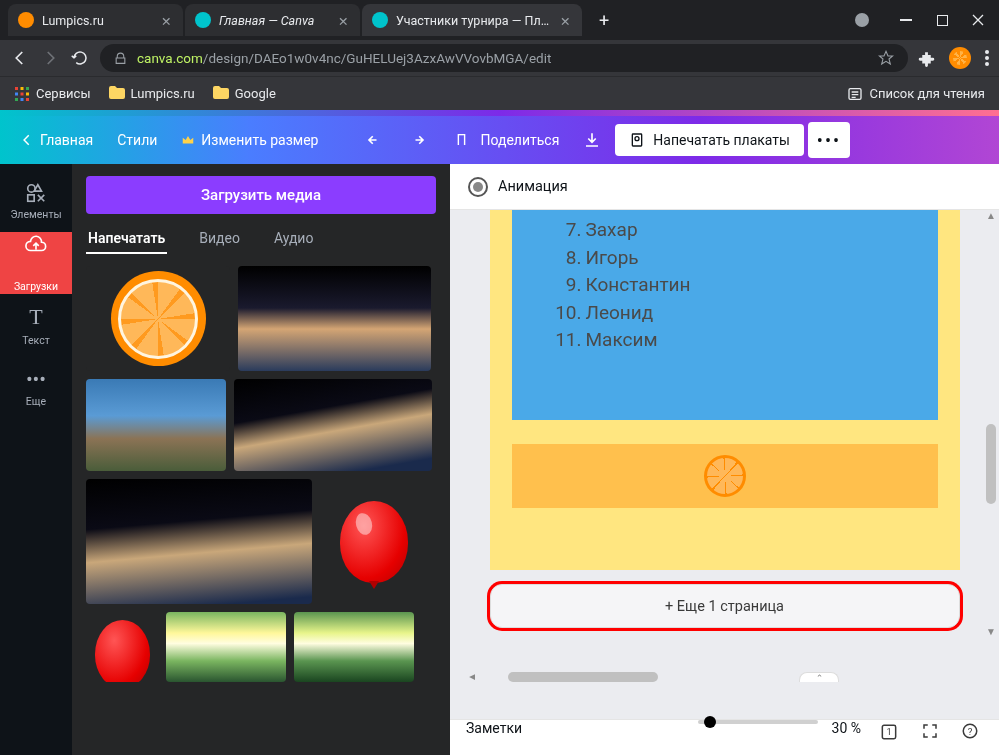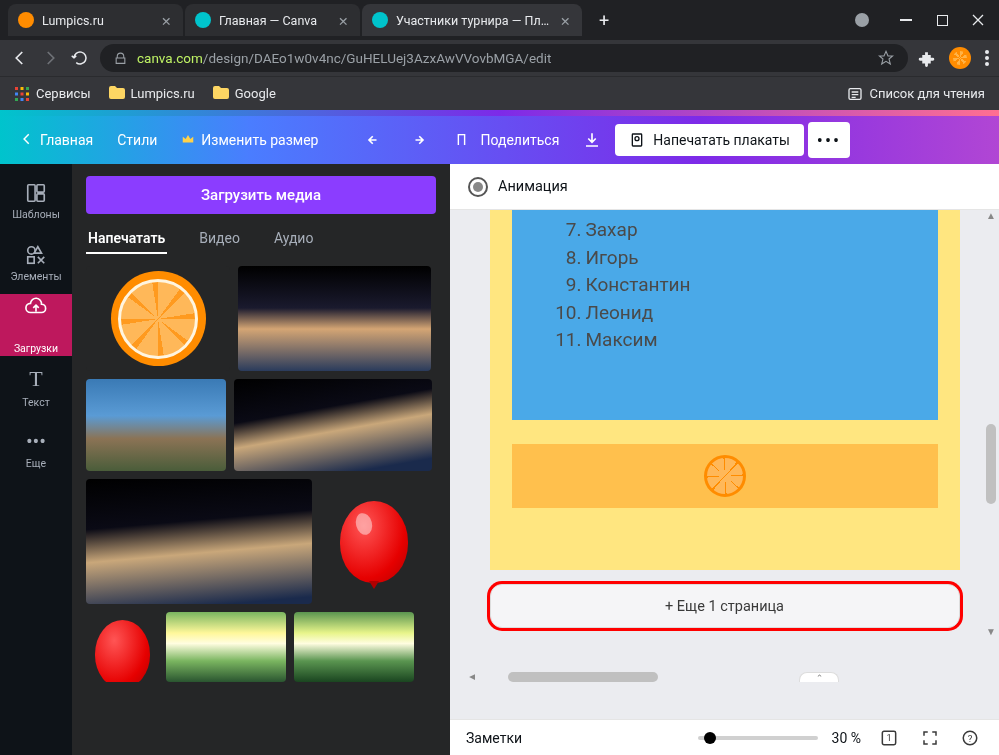--- a/index.html
+++ b/index.html
@@ -28,31 +28,31 @@
 
 .bookmarks { height: 34px; background: #35363a; display: flex; align-items:center; padding: 0 14px; gap: 18px; border-top: 1px solid #2a2b2e; font-size: 13px; color: #e8eaed;}
 .bm { display:flex; gap:6px; align-items:center; cursor:pointer;}
 .bm-ico {width:16px; height:16px;}
 .bm-spacer {flex:1;}
 .reading-list {display:flex; gap:6px; align-items:center; cursor:pointer; color:#e8eaed;}
 
 
 .canva-gradient {height: 6px; background: linear-gradient(90deg, #00c4cc 0%, #7d2ae8 50%, #ff6f91 100%);}
 .canva-bar { height: 48px; background: linear-gradient(90deg, #00c4cc 0%, #4a7dff 25%, #7d2ae8 70%, #b146d4 100%); display:flex; align-items:center; padding: 0 10px; gap: 4px; color:#fff; font-size: 14px;}
-.cb-btn { padding: 6px 10px; cursor:pointer; display:flex; align-items:flex-start; gap:6px; border-radius:4px;}
+.cb-btn { padding: 6px 10px; cursor:pointer; display:flex; align-items:center; gap:6px; border-radius:4px;}
 .cb-print { background:#fff; color:#0e1318; padding: 8px 14px; border-radius:4px; display:flex; gap:8px; align-items:center;}
 .cb-more { background:#fff; color:#0e1318; width:42px; height:36px; border-radius:4px; display:flex; align-items:center; justify-content:center; font-size:18px; letter-spacing:2px;}
 
 
 .main { display:flex; height: calc(755px - 40px - 36px - 34px - 6px - 48px); }
 
 
 .vnav { width: 72px; background: #0e1318; display:flex; flex-direction:column; align-items:center; padding-top: 6px;}
 .vnav-item { width: 72px; height: 62px; display:flex; flex-direction:column; align-items:center; justify-content:center; gap:4px; color:#a7aeb9; font-size: 10.5px; cursor:pointer;}
-.vnav-item.active { background:#be185d; color:#fff;gap:24px;}
+.vnav-item.active { background:#ef4444; color:#fff;gap:24px;}
 .vnav-ico { font-size: 20px;}
 
 
 .media-panel { width: 378px; background:#252627; display:flex; flex-direction:column; position: relative;}
 .upload-btn { margin: 12px 14px 10px 14px; height: 38px; background:#8b3dff; color:#fff; border-radius:4px; display:flex; align-items:center; justify-content:center; font-size:15px; font-weight:500; cursor:pointer;}
 .media-tabs { display:flex; padding: 0 14px; gap: 30px; color:#a7aeb9; font-size: 14px;}
 .mtab { padding: 6px 2px; cursor:pointer;}
 .mtab.active { color:#fff; border-bottom: 2px solid #fff; font-weight:600;}
 .media-grid { flex:1; padding: 12px 14px; overflow:hidden; display:flex; flex-wrap:wrap; gap: 8px; align-content: flex-start;}
 .thumb { border-radius:4px; cursor:pointer;}
@@ -97,41 +97,41 @@
 
 .vscroll {position:absolute; right:2px; top: 0px; width:12px; height: 430px; display:flex; flex-direction:column; align-items:center;}
 .vscroll-arrow{font-size:10px; color:#888; height:14px;}
 .vscroll-thumb {width:10px; height:80px; background:#c0c0c0; border-radius:5px; margin-top: 200px;}
 
 .hscroll {position:absolute; bottom:36px; left:18px; right:18px; height:12px; display:flex; align-items:center;}
 .hscroll-track {width:150px; height:10px; background:#c0c0c0; border-radius:5px; margin-left: 30px;}
 .hscroll-expand {flex:1; display:flex; justify-content:center;}
 .hscroll-chev {width:40px; height:10px; border:1px solid #ddd; border-bottom:none; border-radius: 8px 8px 0 0; display:flex; align-items:center; justify-content:center; font-size:9px; color:#888; background:#fff;}
 
-.bottom-bar {height:36px; border-top:1px solid #e5e5e5; display:flex; align-items:center; padding: 0 16px; gap: 14px; font-size: 14px; color:#0e1318; background:#fff;}
+.bottom-bar {height:36px; border-top:1px solid #e5e5e5; display:flex; align-items:flex-start; padding: 0 16px; gap: 14px; font-size: 14px; color:#0e1318; background:#fff;}
 .bb-spacer{flex:1;}
 .bb-slider {width:120px; height:4px; background:#d0d0d0; border-radius:2px; position:relative;}
 .bb-slider-dot{width:12px; height:12px; background:#000; border-radius:50%; position:absolute; left:6px; top:-4px;}
 .bb-ico {cursor:pointer; padding: 2px 4px; color:#3a3a3a;}
 
 svg { display:block;}
 </style>
 </head>
 <body>
 
 <div class="browser-top">
   <div class="tabs-row">
     <div class="tab">
       <span class="tab-favicon" style="background:#ff8c00;"></span>
       <span style="flex:1; overflow:hidden; text-overflow:ellipsis; white-space:nowrap;">Lumpics.ru</span>
       <span class="tab-close">✕</span>
     </div>
     <div class="tab">
       <span class="tab-favicon" style="background:#00c4cc;"></span>
-      <span style="flex:1; overflow:hidden; text-overflow:ellipsis; white-space:nowrap;">Главная — Canva</span>
+      <span style="flex:1; overflow:hidden; text-overflow:ellipsis; white-space:nowrap;font-style:italic;">Главная — Canva</span>
       <span class="tab-close">✕</span>
     </div>
     <div class="tab active">
       <span class="tab-favicon" style="background:#00c4cc;"></span>
       <span style="flex:1; overflow:hidden; text-overflow:ellipsis; white-space:nowrap;">Участники турнира — Плакат</span>
       <span class="tab-close">✕</span>
     </div>
     <div class="new-tab">+</div>
   </div>
   <div class="window-controls">
@@ -295,30 +295,20 @@
       </svg>
     <span>Напечатать плакаты</span>
   </div>
   <div class="cb-more">
     <span>•••</span>
   </div>
 </div>
 
 <div class="main">
   <div class="vnav">
-    <div class="vnav-item">
-      <span class="vnav-ico">
-          <svg width="22" height="22" viewBox="0 0 24 24">
-            <rect x="3" y="3" width="8" height="18" rx="1" stroke="currentColor" stroke-width="1.8" fill="none"></rect>
-            <rect x="13" y="3" width="8" height="8" rx="1" stroke="currentColor" stroke-width="1.8" fill="none"></rect>
-            <rect x="13" y="13" width="8" height="8" rx="1" stroke="currentColor" stroke-width="1.8" fill="none"></rect>
-          </svg>
-        </span>
-      <span>Шаблоны</span>
-    </div>
     <div class="vnav-item">
       <span class="vnav-ico">
           <svg width="22" height="22" viewBox="0 0 24 24">
             <circle cx="7" cy="7" r="4" stroke="currentColor" stroke-width="1.8" fill="none"></circle>
             <path d="M14 3 l4 7 h-8 z" stroke="currentColor" stroke-width="1.8" fill="none"></path>
             <rect x="3" y="14" width="7" height="7" stroke="currentColor" stroke-width="1.8" fill="none"></rect>
             <path d="M14 14 l7 7 M21 14 l-7 7" stroke="currentColor" stroke-width="1.8"></path>
           </svg>
         </span>
       <span>Элементы</span>

